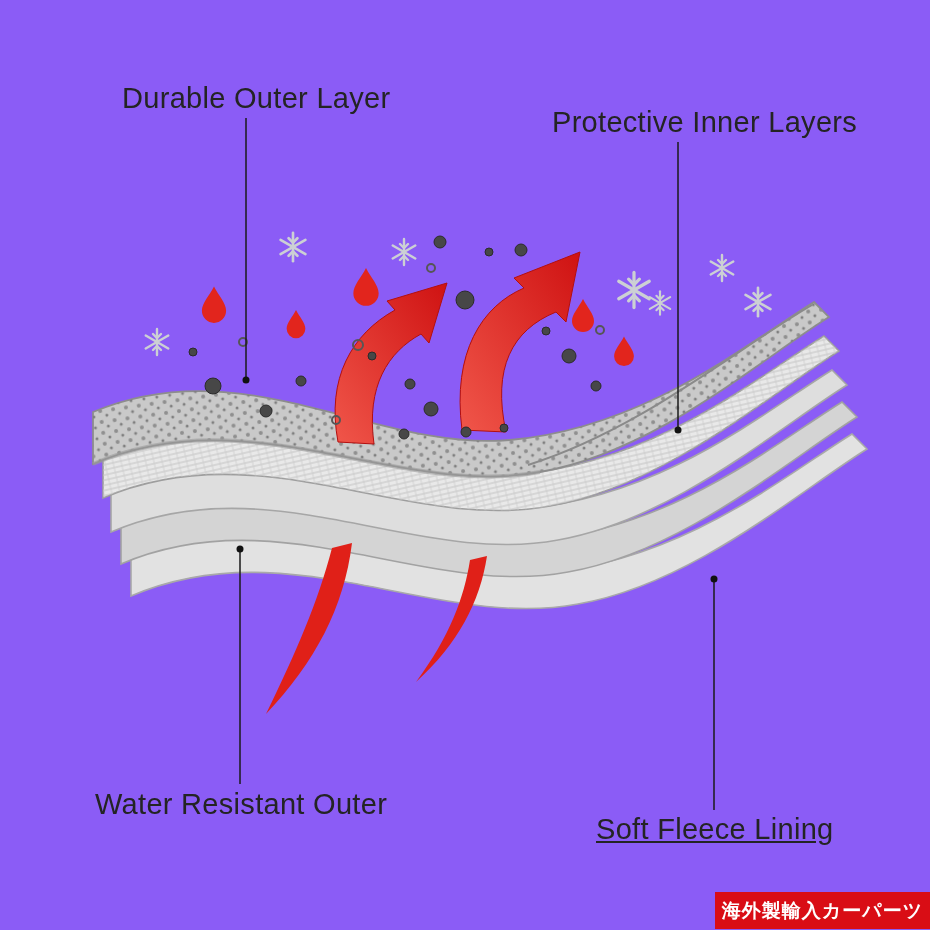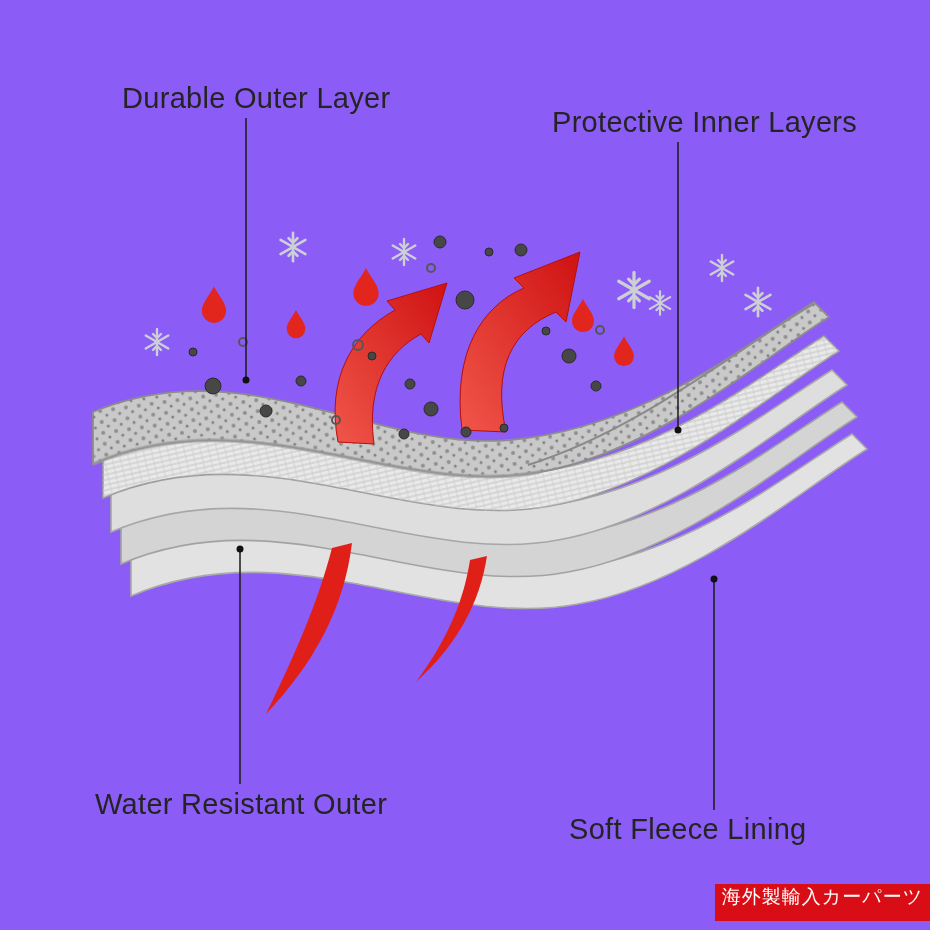--- a/index.html
+++ b/index.html
@@ -4,23 +4,23 @@
 <style>
   * { margin:0; padding:0; box-sizing:border-box; }
   html,body { width:930px; height:930px; background:#ffffff; font-family:"Liberation Sans", sans-serif; }
   .stage { position:relative; width:930px; height:930px; background:#8b5cf6; overflow:hidden; }
   svg.illus { position:absolute; left:0; top:0; width:930px; height:930px; }
   .callout-label {
     position:absolute; font-size:29px; color:#242424; letter-spacing:.3px;
     white-space:nowrap; font-weight:400;
   }
   .badge {
-    position:absolute; right:0; bottom:9px; width:215px; height:37px;
-    background:#d90d15; color:#ffffff; display:flex; align-items:flex-start;
-    justify-content:center; font-size:19px; font-weight:normal; letter-spacing:1px;
+    position:absolute; right:0; bottom:1px; width:215px; height:37px;
+    background:#d90d15; color:#ffffff; display:flex; align-items:center;
+    justify-content:center; font-size:19px; font-weight:bold; letter-spacing:1px;
   }
 </style>
 </head>
 <body>
 
 <div class="stage">
 
   <svg class="illus" viewBox="0 0 930 930" aria-hidden="true">
     <defs>
       <path id="sheetPath" d="M 93,412 C 245,348 375,452 510,440 C 645,428 745,345 814,302 L 829,317 C 760,360 655,452 540,472 C 398,499 252,396 93,464 Z"></path>
@@ -127,19 +127,19 @@
       <circle cx="714" cy="579" r="3.5"></circle>
     </g>
   </svg>
 
   <div class="callout-label" style="left:122px; top:82px;">Durable Outer Layer</div>
 
   <div class="callout-label" style="left:536px; top:106px;margin-left:16px;">Protective Inner Layers</div>
 
   <div class="callout-label" style="left:95px; top:788px;">Water Resistant Outer</div>
 
-  <div class="callout-label" style="left:569px; top:813px;">Soft Fleece Lining</div>
+  <div class="callout-label" style="left:596px; top:813px;text-decoration:underline;">Soft Fleece Lining</div>
 
   <div class="badge">
     <span>海外製輸入カーパーツ</span>
   </div>
 
 </div>
 
 </body></html>

